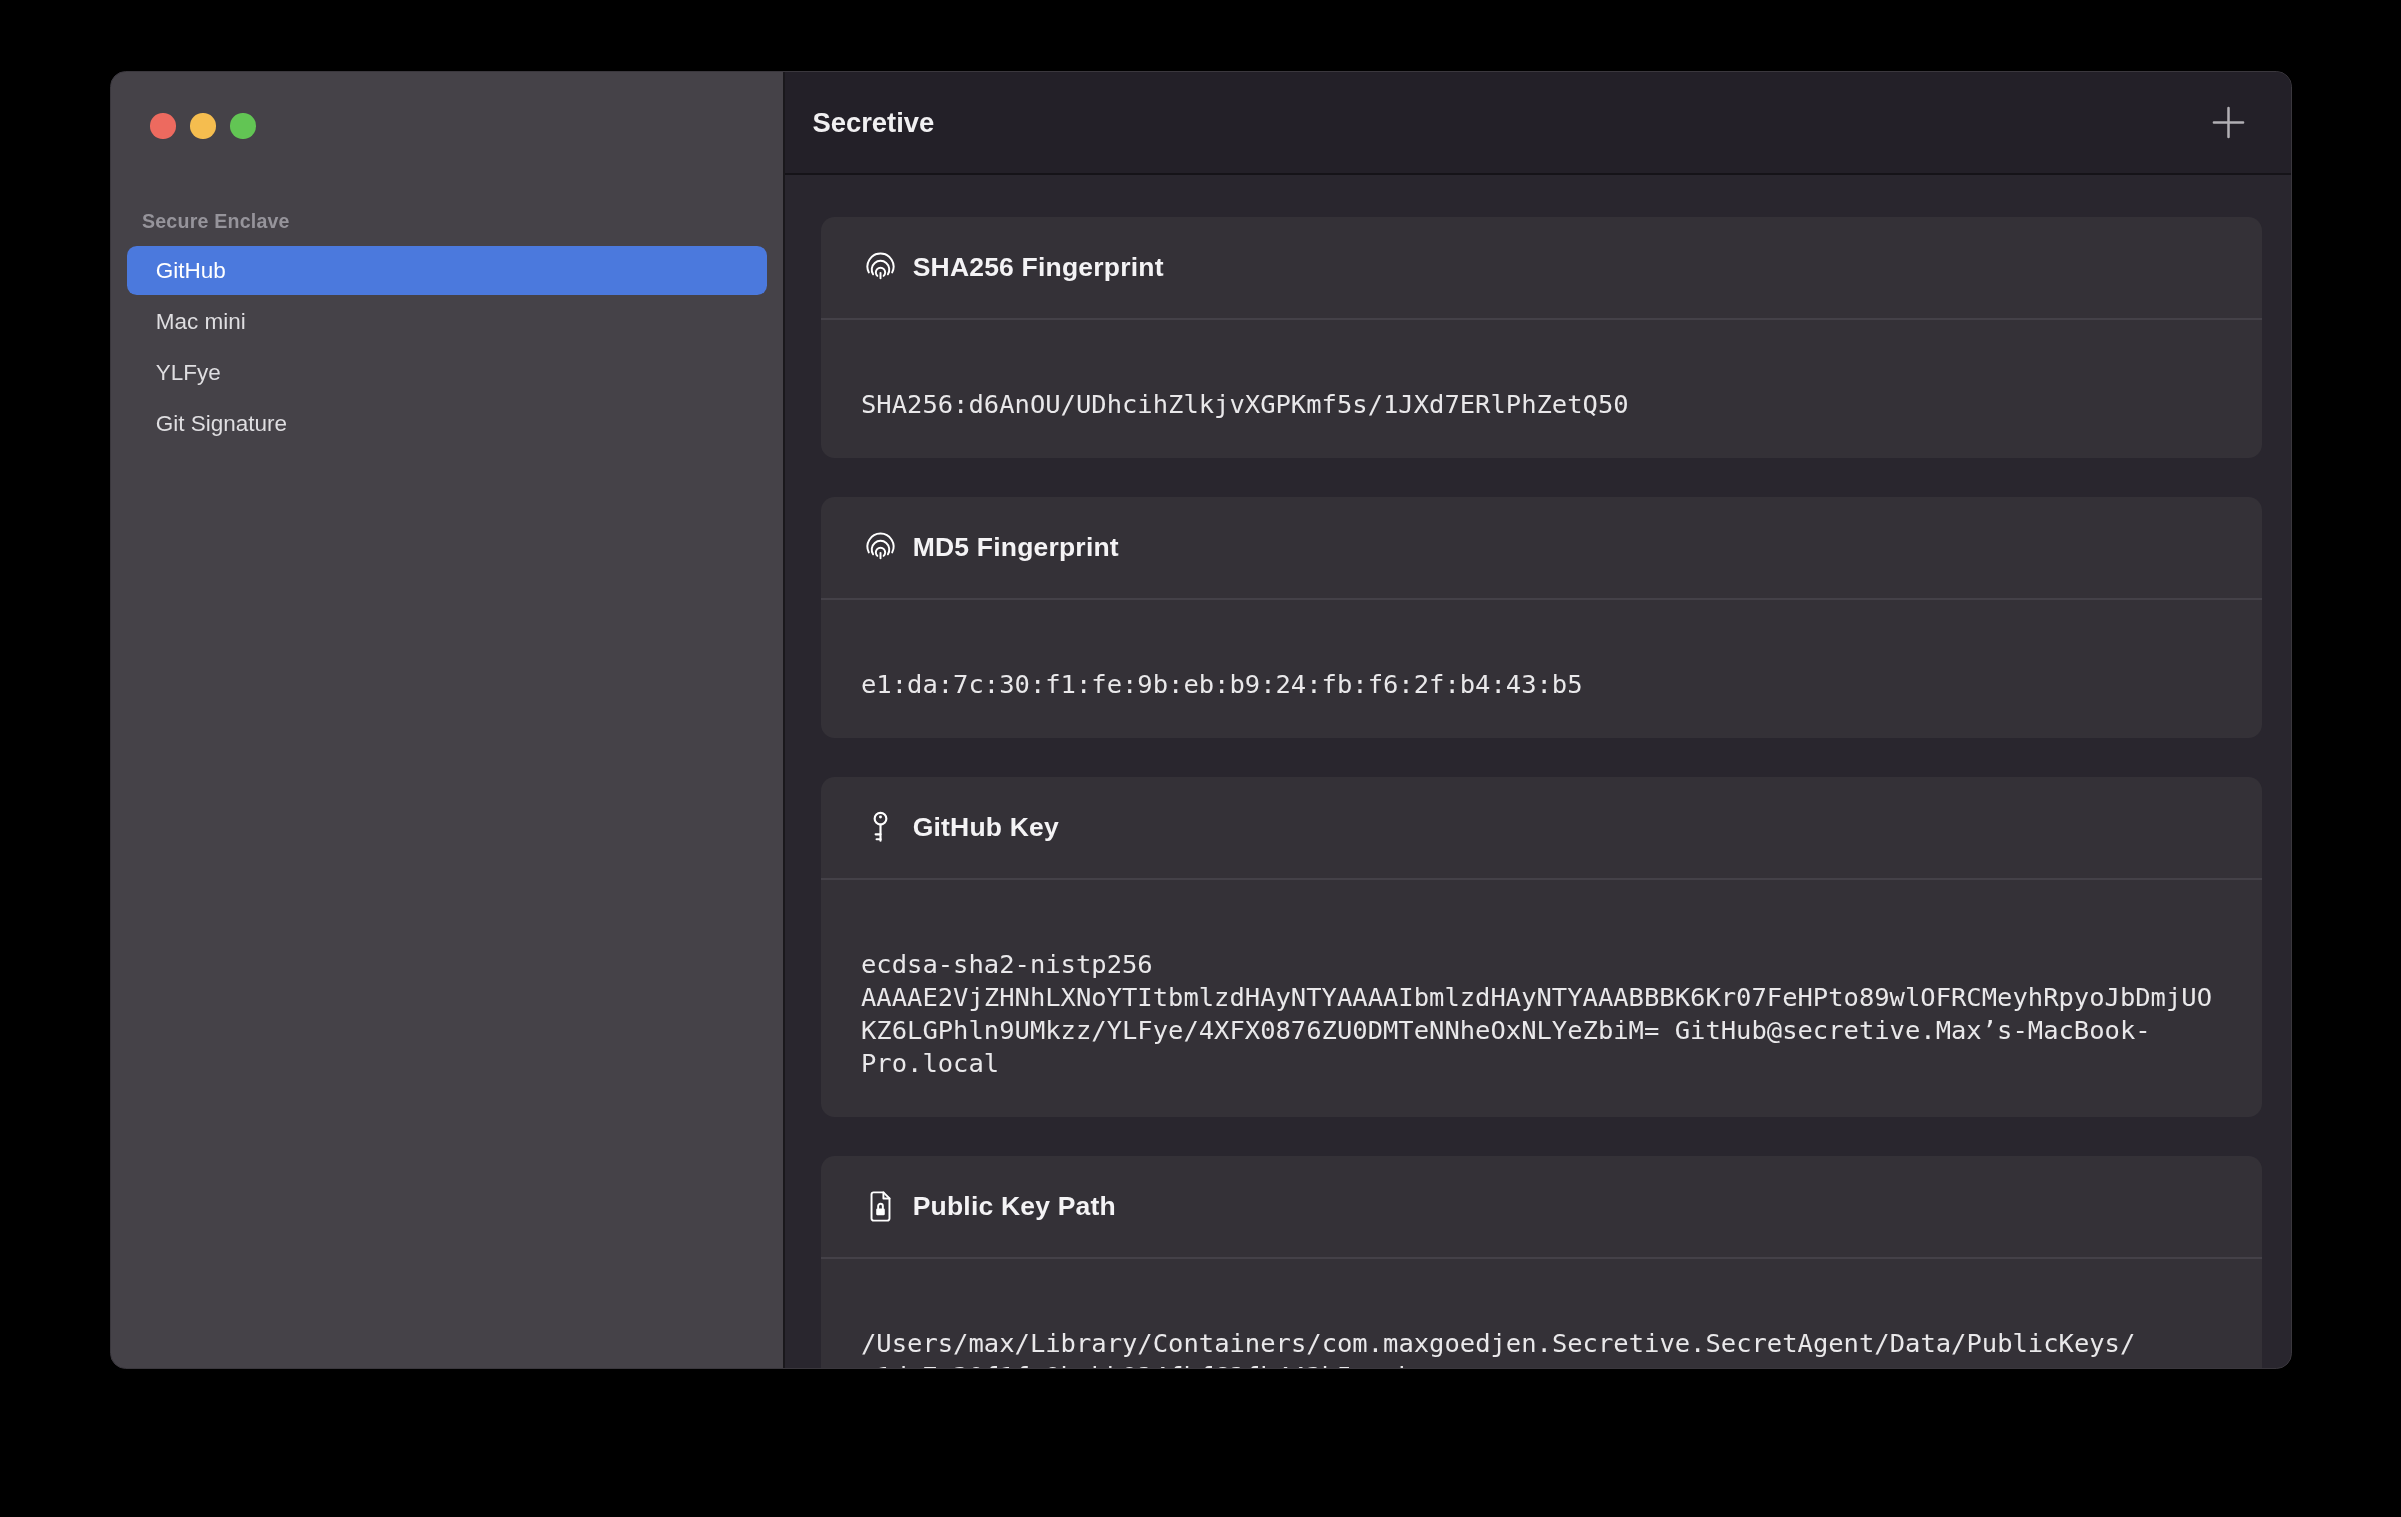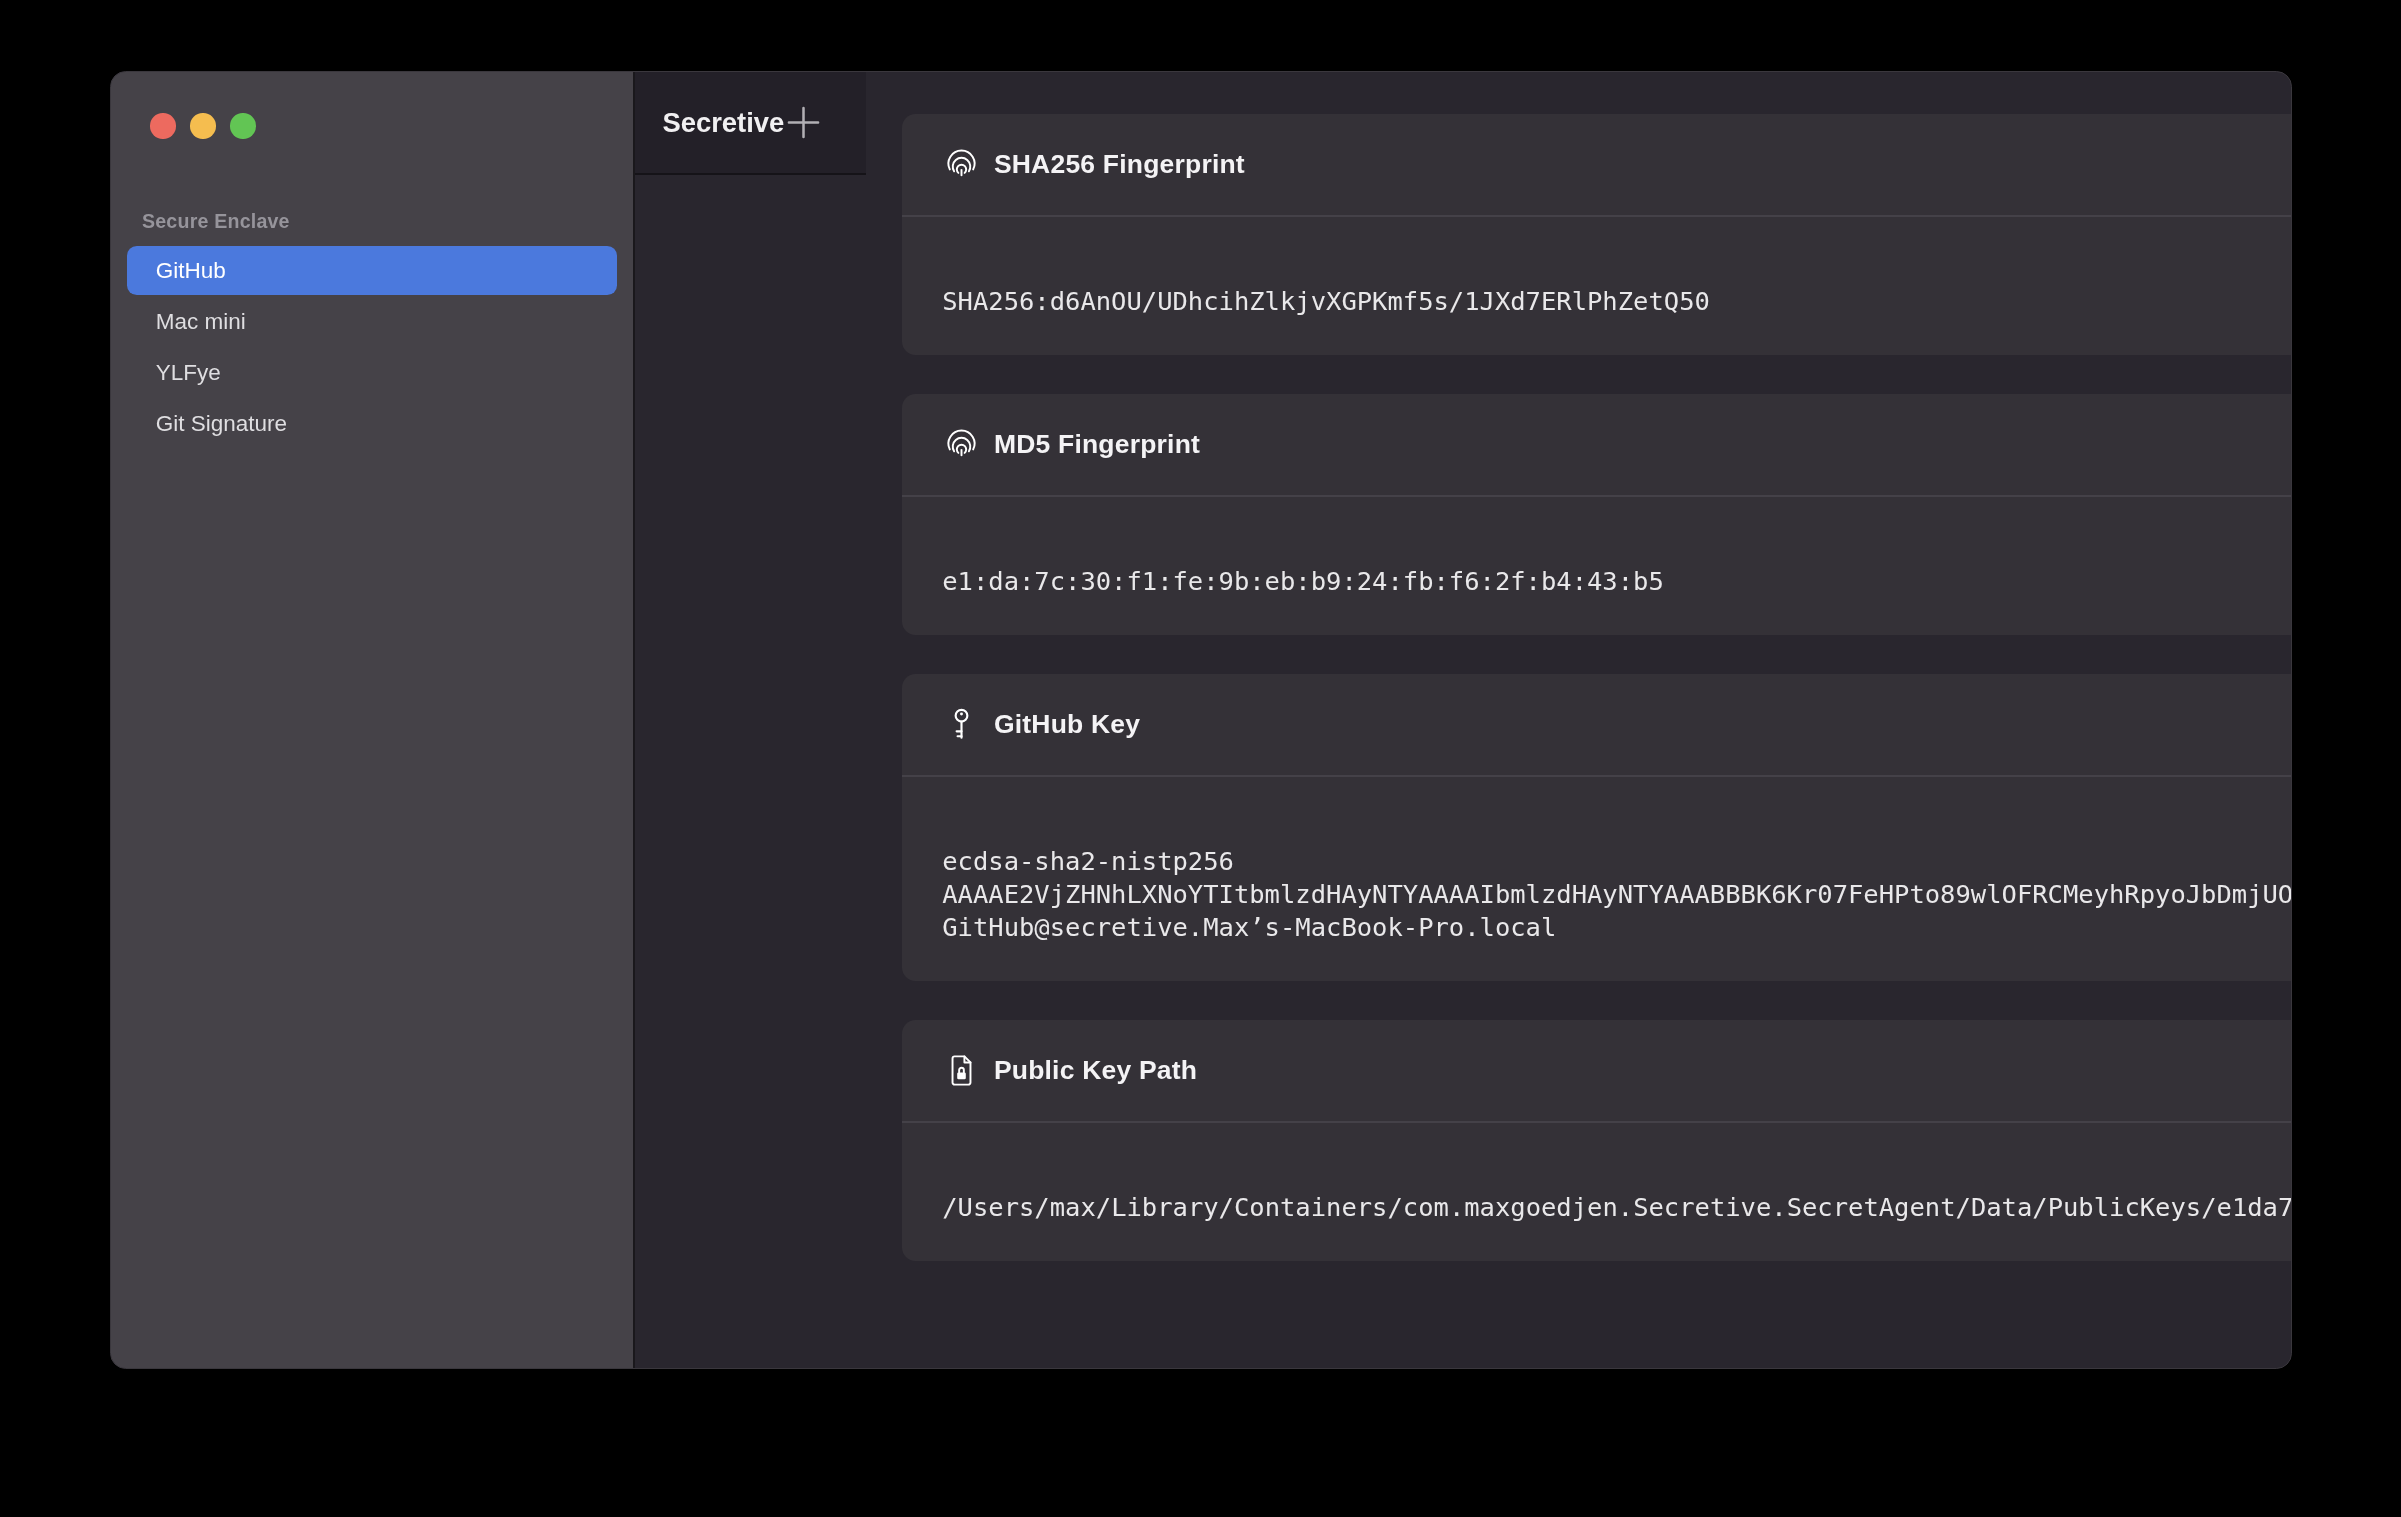--- a/index.html
+++ b/index.html
@@ -7,21 +7,21 @@
                font-family: "Liberation Sans", sans-serif; }
 
   .window {
     position: absolute; left: 110px; top: 71px; width: 2182px; height: 1298px;
     background: #29262e; border-radius: 15.7px; border: 1px solid #3a373d;
     display: flex; overflow: hidden;
   }
 
   
   .sidebar {
-    width: 524px; flex: none; background: #454248;
+    width: 674px; flex: none; background: #454248;
     border-right: 2px solid #1a181c; padding-top: 41px;
   }
   .traffic { display: flex; gap: 14.7px; padding-left: 39px; }
   .tl { width: 25.5px; height: 25.5px; border-radius: 50%; }
   .tl.red    { background: #ed6a5f; }
   .tl.yellow { background: #f5bd4f; }
   .tl.green  { background: #62c554; }
 
   .section-label {
     margin: 71px 0 13.7px 31px; font-size: 19.6px; font-weight: bold;
@@ -29,21 +29,21 @@
   }
   .nav { padding: 0 15.7px; }
   .nav-row {
     height: 49px; border-radius: 9.8px; display: flex; align-items: center;
     padding-left: 29px; margin-bottom: 2px;
     font-size: 22.5px; color: #dfdee1; cursor: default;
   }
   .nav-row.selected { background: #4b79dd; color: #ffffff; }
 
   
-  .content { flex: 1; display: flex; flex-direction: row; min-width: 0; }
+  .content { flex: 1; display: flex; flex-direction: column; min-width: 0; }
   .titlebar {
     height: 103px; flex: none; background: #232028;
     border-bottom: 2px solid #151318;
     display: flex; align-items: center; justify-content: space-between;
     padding: 0 43px 0 27.4px;
   }
   .app-title { font-size: 27.4px; font-weight: bold; color: #f1f0f2; }
   .plus-btn {
     width: 39px; height: 39px; display: flex; align-items: center; justify-content: center;
     color: #b1afb4; cursor: default;

